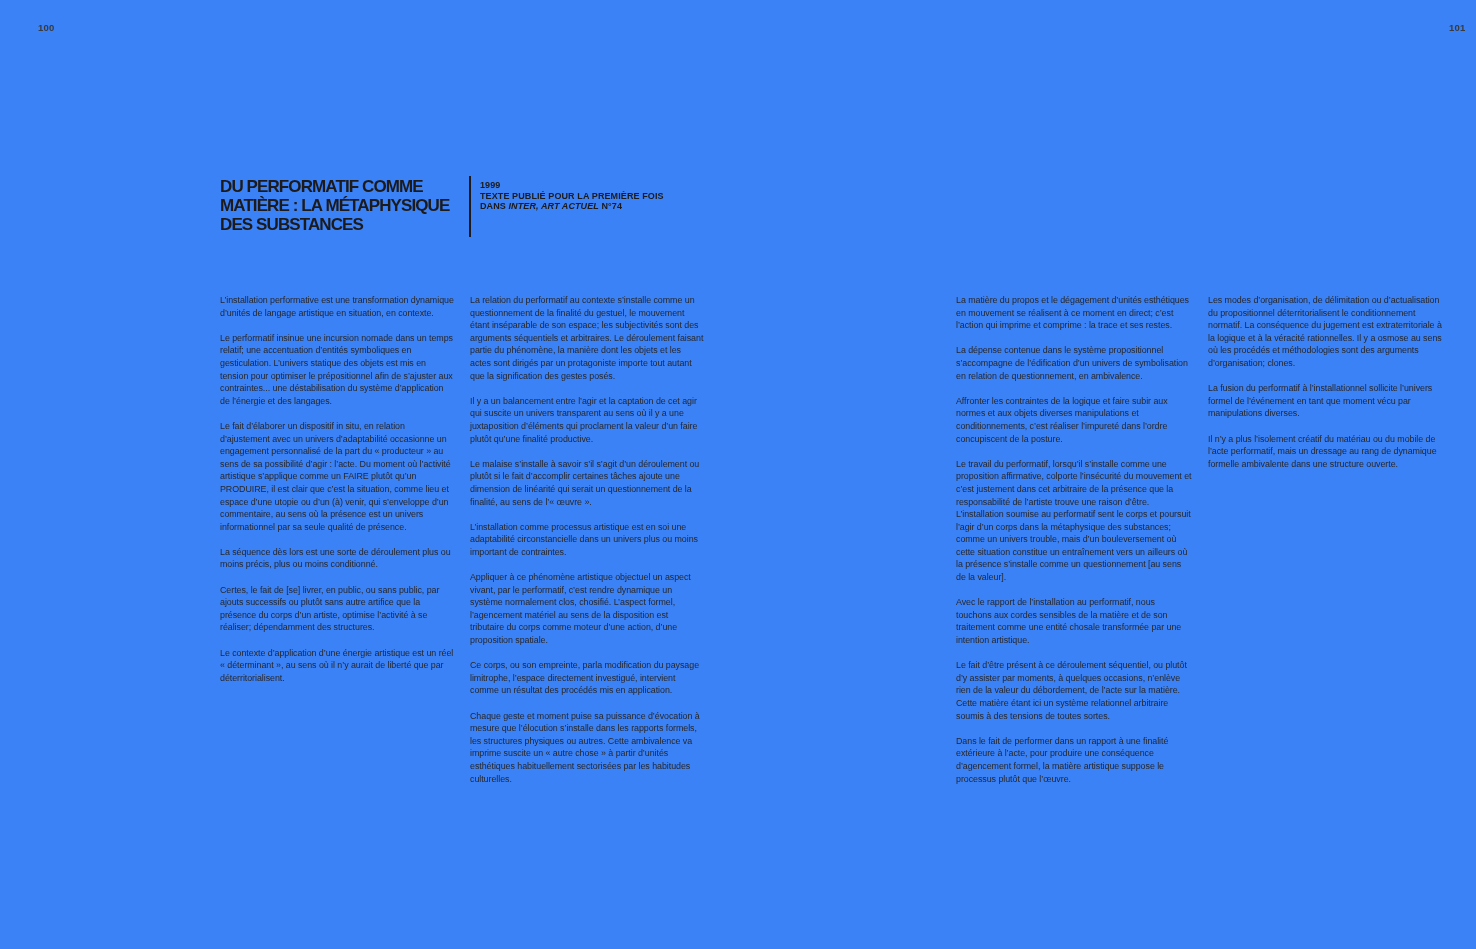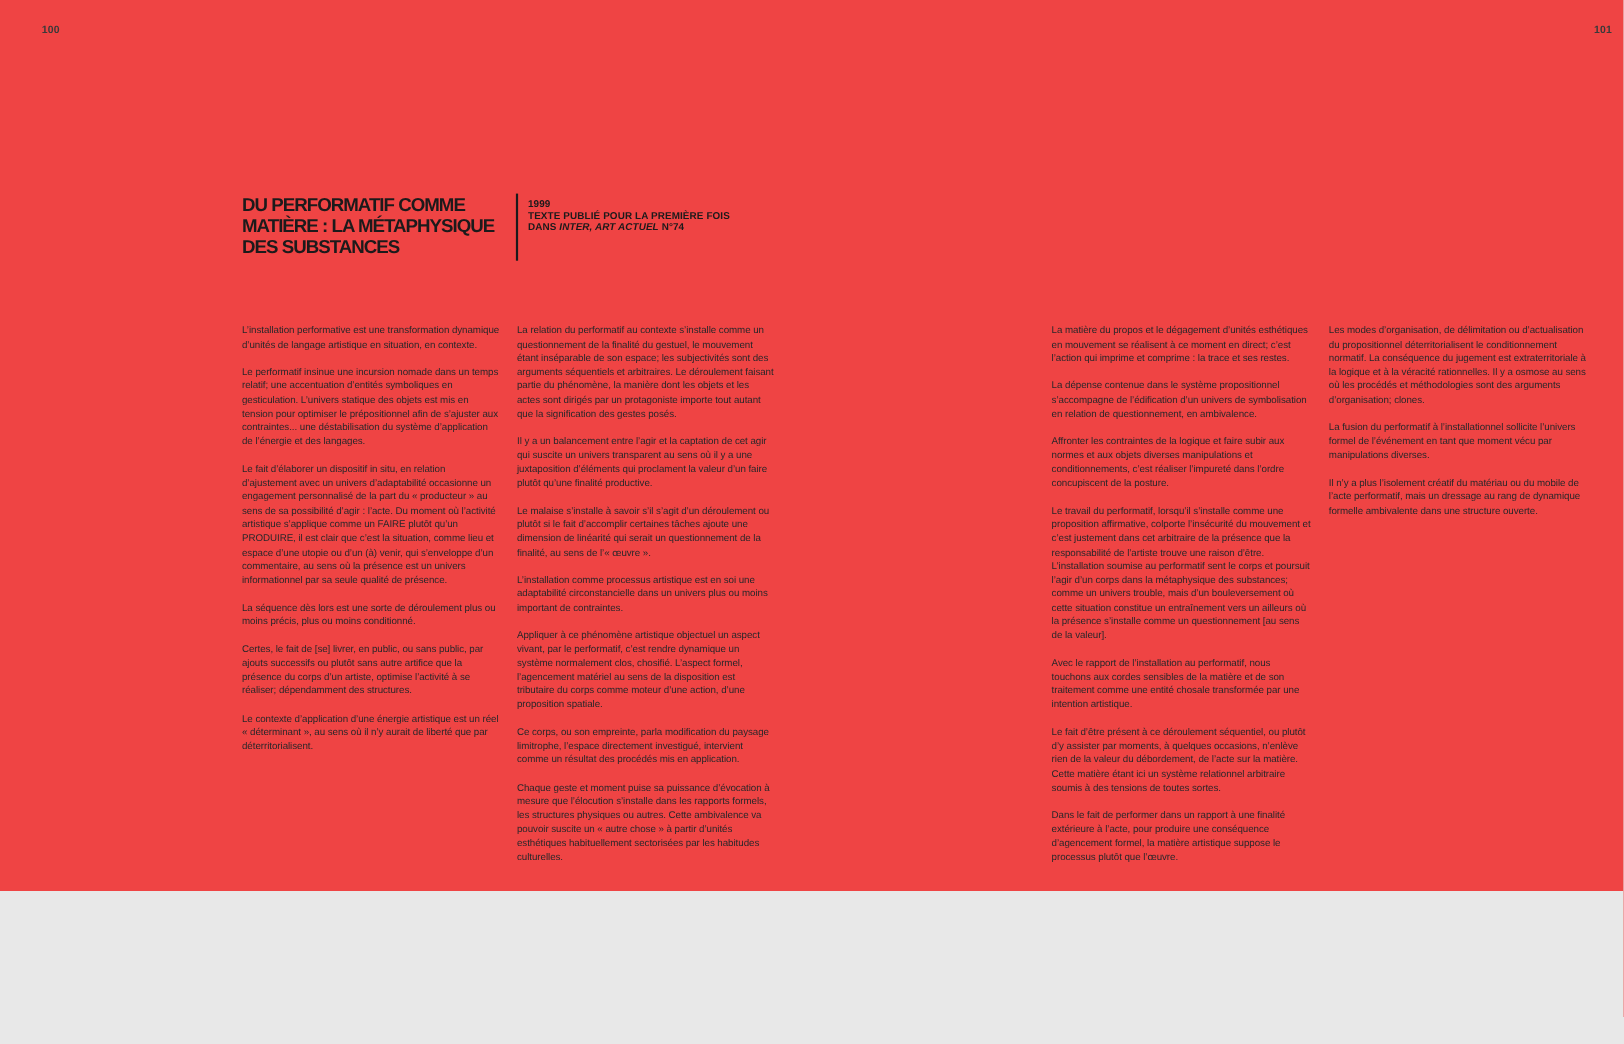--- a/index.html
+++ b/index.html
@@ -3,22 +3,22 @@
 <meta charset="utf-8">
 <style>
   html, body {
     margin: 0;
     padding: 0;
     background: #e8e8e8;
   }
   #spread {
     position: relative;
     width: 1476px;
-    height: 810px;
-    background: #ef4444;
+    height: 949px;
+    background: #3b82f6;
     font-family: "Liberation Sans", sans-serif;
     color: #231f20;
     overflow: hidden;
   }
   .page-num {
     position: absolute;
     top: 22px;
     font-size: 9.5px;
     font-weight: bold;
     color: #3a3a3a;
@@ -109,21 +109,21 @@
     <p>Le contexte d’application d’une énergie artistique est un réel « déterminant », au sens où il n’y aurait de liberté que par déterritorialisent.</p>
   </div>
 
   <div id="col2" class="text-col">
     <p>La relation du performatif au contexte s’installe comme un questionnement de la finalité du gestuel, le mouvement étant inséparable de son espace; les subjectivités sont des arguments séquentiels et arbitraires. Le déroulement faisant partie du phénomène, la manière dont les objets et les actes sont dirigés par un protagoniste importe tout autant que la signification des gestes posés.</p>
     <p>Il y a un balancement entre l’agir et la captation de cet agir qui suscite un univers transparent au sens où il y a une juxtaposition d’éléments qui proclament la valeur d’un faire plutôt qu’une finalité productive.</p>
     <p>Le malaise s’installe à savoir s’il s’agit d’un déroulement ou plutôt si le fait d’accomplir certaines tâches ajoute une dimension de linéarité qui serait un questionnement de la finalité, au sens de l’« œuvre ».</p>
     <p>L’installation comme processus artistique est en soi une adaptabilité circonstancielle dans un univers plus ou moins important de contraintes.</p>
     <p>Appliquer à ce phénomène artistique objectuel un aspect vivant, par le performatif, c’est rendre dynamique un système normalement clos, chosifié. L’aspect formel, l’agencement matériel au sens de la disposition est tributaire du corps comme moteur d’une action, d’une proposition spatiale.</p>
     <p>Ce corps, ou son empreinte, parla modification du paysage limitrophe, l’espace directement investigué, intervient comme un résultat des procédés mis en application.</p>
-    <p>Chaque geste et moment puise sa puissance d’évocation à mesure que l’élocution s’installe dans les rapports formels, les structures physiques ou autres. Cette ambivalence va pouvoir suscite un « autre chose » à partir d’unités esthétiques habituellement sectorisées par les habitudes culturelles.</p>
+    <p>Chaque geste et moment puise sa puissance d’évocation à mesure que l’élocution s’installe dans les rapports formels, les structures physiques ou autres. Cette ambivalence va imprime suscite un « autre chose » à partir d’unités esthétiques habituellement sectorisées par les habitudes culturelles.</p>
   </div>
 
   <div id="col3" class="text-col">
     <p>La matière du propos et le dégagement d’unités esthétiques en mouvement se réalisent à ce moment en direct; c’est l’action qui imprime et comprime : la trace et ses restes.</p>
     <p>La dépense contenue dans le système propositionnel s’accompagne de l’édification d’un univers de symbolisation en relation de questionnement, en ambivalence.</p>
     <p>Affronter les contraintes de la logique et faire subir aux normes et aux objets diverses manipulations et conditionnements, c’est réaliser l’impureté dans l’ordre concupiscent de la posture.</p>
     <p>Le travail du performatif, lorsqu’il s’installe comme une proposition affirmative, colporte l’insécurité du mouvement et c’est justement dans cet arbitraire de la présence que la responsabilité de l’artiste trouve une raison d’être. L’installation soumise au performatif sent le corps et poursuit l’agir d’un corps dans la métaphysique des substances; comme un univers trouble, mais d’un bouleversement où cette situation constitue un entraînement vers un ailleurs où la présence s’installe comme un questionnement [au sens de la valeur].</p>
     <p>Avec le rapport de l’installation au performatif, nous touchons aux cordes sensibles de la matière et de son traitement comme une entité chosale transformée par une intention artistique.</p>
     <p>Le fait d’être présent à ce déroulement séquentiel, ou plutôt d’y assister par moments, à quelques occasions, n’enlève rien de la valeur du débordement, de l’acte sur la matière. Cette matière étant ici un système relationnel arbitraire soumis à des tensions de toutes sortes.</p>
     <p>Dans le fait de performer dans un rapport à une finalité extérieure à l’acte, pour produire une conséquence d’agencement formel, la matière artistique suppose le processus plutôt que l’œuvre.</p>

